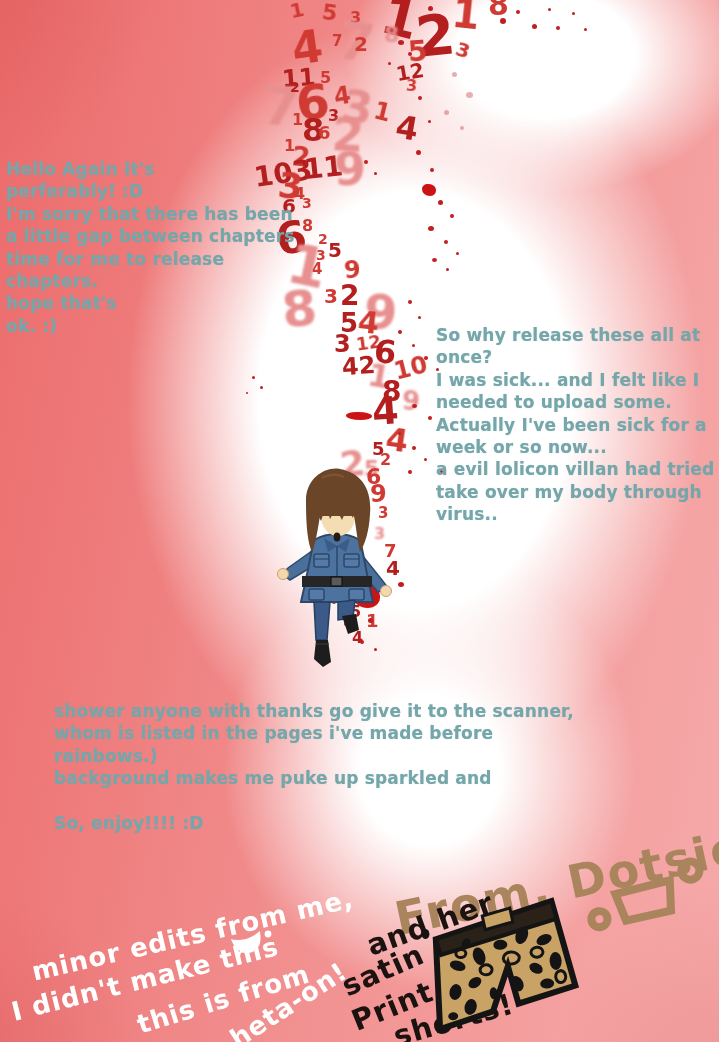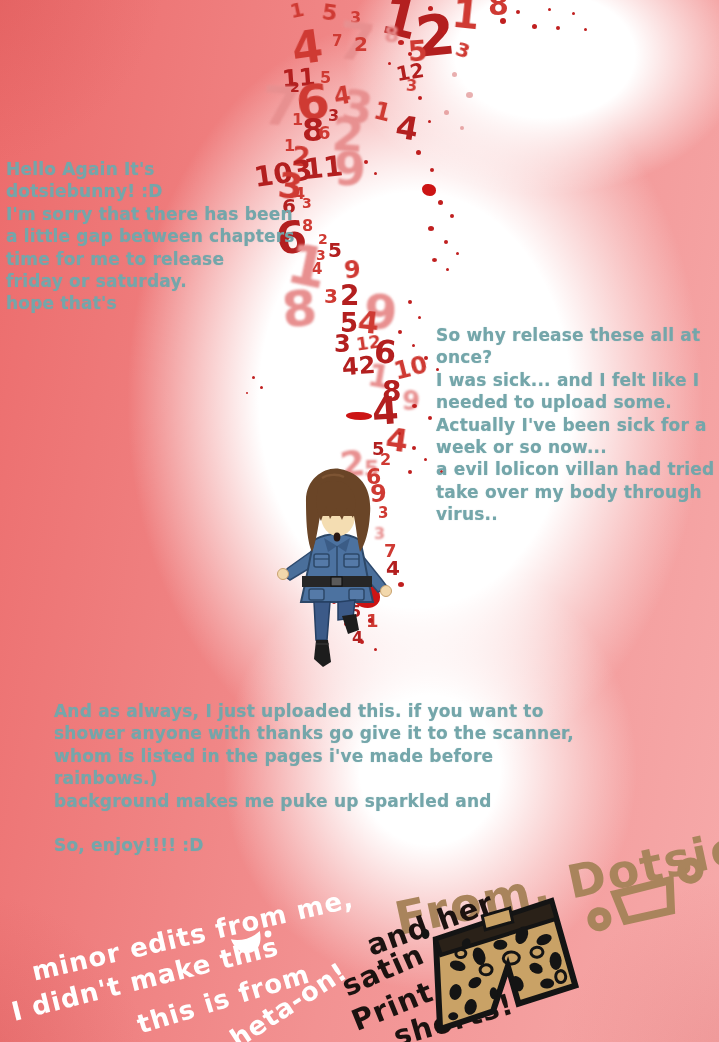--- a/index.html
+++ b/index.html
@@ -168,40 +168,40 @@
       <span class="splat" style="left: 332px; top: 600px; width: 4px; height: 4px;"></span>
       <span class="splat" style="left: 368px; top: 618px; width: 5px; height: 5px;"></span>
       <span class="splat" style="left: 344px; top: 622px; width: 4px; height: 4px;"></span>
       <span class="splat" style="left: 360px; top: 640px; width: 4px; height: 4px;"></span>
       <span class="splat" style="left: 374px; top: 648px; width: 3px; height: 3px;"></span>
       <span class="splat" style="left: 398px; top: 582px; width: 6px; height: 5px;"></span>
     </div>
 
   <div class="note" style="left:6px;top:158px;">
       <div class="ln">Hello Again It's</div>
-      <div class="ln">dotsiebunny! :D</div>
+      <div class="ln">perferably! :D</div>
       <div class="ln">I'm sorry that there has been</div>
       <div class="ln">a little gap between chapters</div>
       <div class="ln">time for me to release</div>
-      <div class="ln">friday or saturday.</div>
+      <div class="ln">chapters.</div>
       <div class="ln">hope that's</div>
+      <div class="ln">ok. :)</div>
     </div>
   <div class="note" style="left:436px;top:324px;">
       <div class="ln">So why release these all at</div>
       <div class="ln">once?</div>
       <div class="ln">I was sick... and I felt like I</div>
       <div class="ln">needed to upload some.</div>
       <div class="ln">Actually I've been sick for a</div>
       <div class="ln">week or so now...</div>
       <div class="ln">a evil lolicon villan had tried to</div>
       <div class="ln">take over my body through</div>
       <div class="ln">virus..</div>
     </div>
   <div class="note" style="left:54px;top:700px;">
-      <div class="ln">And as always, I just uploaded this. if you want to</div>
       <div class="ln">shower anyone with thanks go give it to the scanner,</div>
       <div class="ln">whom is listed in the pages i've made before</div>
       <div class="ln">rainbows.)</div>
       <div class="ln">background makes me puke up sparkled and</div>
       <div class="ln">&nbsp;</div>
       <div class="ln">So, enjoy!!!! :D</div>
     </div>
 
   <svg style="left:276px;top:466px;" width="122" height="205" viewBox="0 0 122 205">
 

